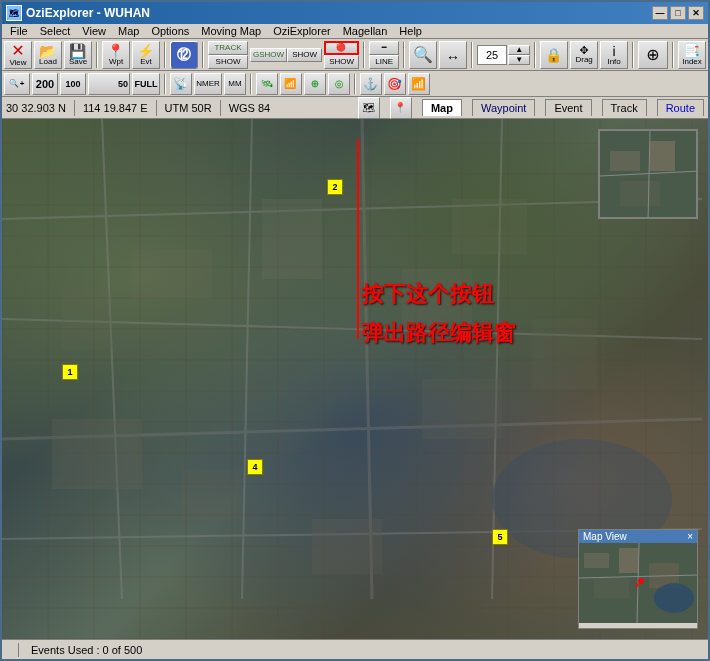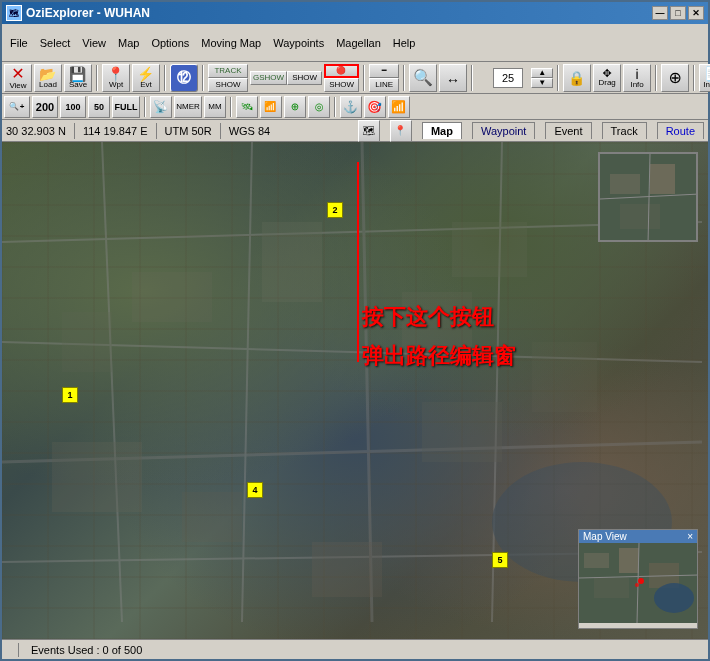--- a/index.html
+++ b/index.html
@@ -14,21 +14,21 @@
       height: 22px; display: flex; align-items: center; justify-content: space-between;
       padding: 0 4px; color: white; font-size: 12px; font-weight: bold; flex-shrink: 0;
     }
     .title-bar-left { display: flex; align-items: center; gap: 4px; }
     .title-icon { width: 16px; height: 16px; background: #80c0ff; border: 1px solid #fff; font-size: 8px; display: flex; align-items: center; justify-content: center; color: #003; }
     .title-controls { display: flex; gap: 2px; }
     .title-btn { width: 16px; height: 14px; background: #d4d0c8; border: 1px solid #888; font-size: 9px; display: flex; align-items: center; justify-content: center; cursor: pointer; color: #000; }
 
     
     .menu-bar {
-      background: #d4d0c8; height: 38px; display: flex; align-items: center;
+      background: #d4d0c8; height: 15px; display: flex; align-items: center;
       border-bottom: 1px solid #808080; padding: 0 2px; flex-shrink: 0;
     }
     .menu-item { padding: 2px 6px; font-size: 11px; cursor: pointer; color: #000; }
 
     
     .toolbar-row {
       background: #d4d0c8; height: 32px; display: flex; align-items: center;
       border-bottom: 1px solid #808080; padding: 1px 2px; gap: 2px; flex-shrink: 0;
     }
     .toolbar-row2 {
@@ -176,21 +176,21 @@
     </div>
   </div>
 
   <div class="menu-bar">
     <span class="menu-item">File</span>
     <span class="menu-item">Select</span>
     <span class="menu-item">View</span>
     <span class="menu-item">Map</span>
     <span class="menu-item">Options</span>
     <span class="menu-item">Moving Map</span>
-    <span class="menu-item">Waypoints</span>
+    <span class="menu-item">OziExplorer</span>
     <span class="menu-item">Magellan</span>
     <span class="menu-item">Help</span>
   </div>
 
   <div class="toolbar-row">
 
     <div class="tool-btn btn-3d">
       <span class="icon" style="font-size:16px;color:#cc0000;">✕</span>
       <span class="label">View</span>
     </div>
@@ -261,21 +261,21 @@
     <div class="toolbar-sep"></div>
 
     <div class="tool-btn btn-3d" style="width:30px;">
       <span class="icon" style="font-size:16px;">🔍</span>
     </div>
     <div class="tool-btn btn-3d" style="width:28px;">
       <span class="icon" style="font-size:14px;">↔</span>
     </div>
     <div class="toolbar-sep"></div>
 
-    <div style="display:flex;align-items:center;gap:8px;margin-left:16px;">
+    <div style="display:flex;align-items:center;gap:1px;">
       <input type="text" value="25" style="width: 30px; height: 20px; font-size: 11px; text-align: center; border: 1px solid rgb(128, 128, 128);">
       <div style="display:flex;flex-direction:column;">
         <div class="tool-btn-sm btn-3d" style="height:10px;">▲</div>
         <div class="tool-btn-sm btn-3d" style="height:10px;">▼</div>
       </div>
     </div>
     <div class="toolbar-sep"></div>
 
     <div class="tool-btn btn-3d" style="width:28px;">
       <span class="icon" style="font-size:14px;">🔒</span>
@@ -308,21 +308,21 @@
     <div class="tool-btn-sm btn-3d" style="min-width:26px;">
       <span style="font-size:8px;font-weight:bold;">🔍+</span>
     </div>
     <div class="tool-btn-sm btn-3d" style="min-width:26px;">
       <span style="font-size:11px;font-weight:bold;">200</span>
     </div>
     <div class="tool-btn-sm btn-3d" style="min-width:26px;">
       <span style="font-size:9px;font-weight:bold;">100</span>
     </div>
     <div class="tool-btn-sm btn-3d" style="min-width:22px;">
-      <span style="font-size:9px;font-weight:bold;">50</span>
+      <span style="font-size:9px;font-weight:bold;padding-left:28px;">50</span>
     </div>
     <div class="tool-btn-sm btn-3d" style="min-width:28px;">
       <span style="font-size:9px;font-weight:bold;">FULL</span>
     </div>
     <div class="toolbar-sep-sm"></div>
 
     <div class="tool-btn-sm btn-3d" style="width:22px;">
       <span style="font-size:12px;">📡</span>
     </div>
     <div class="tool-btn-sm btn-3d" style="min-width:28px;">

